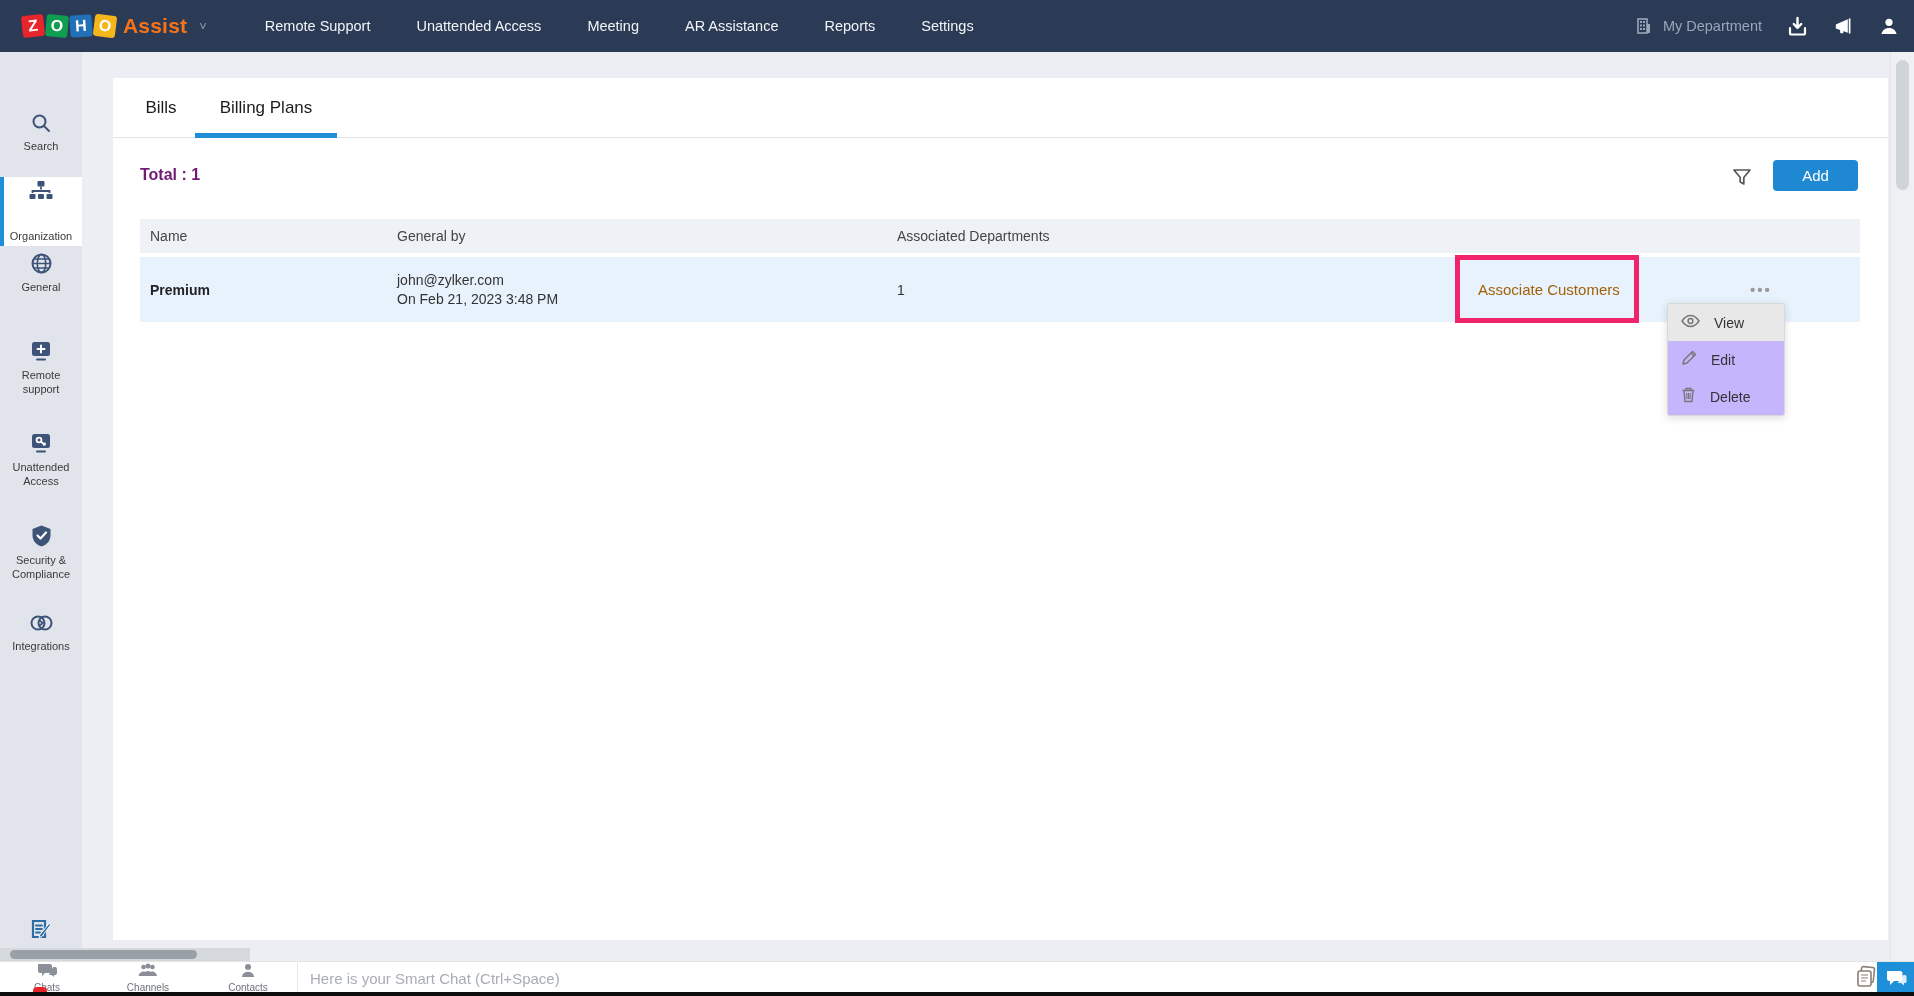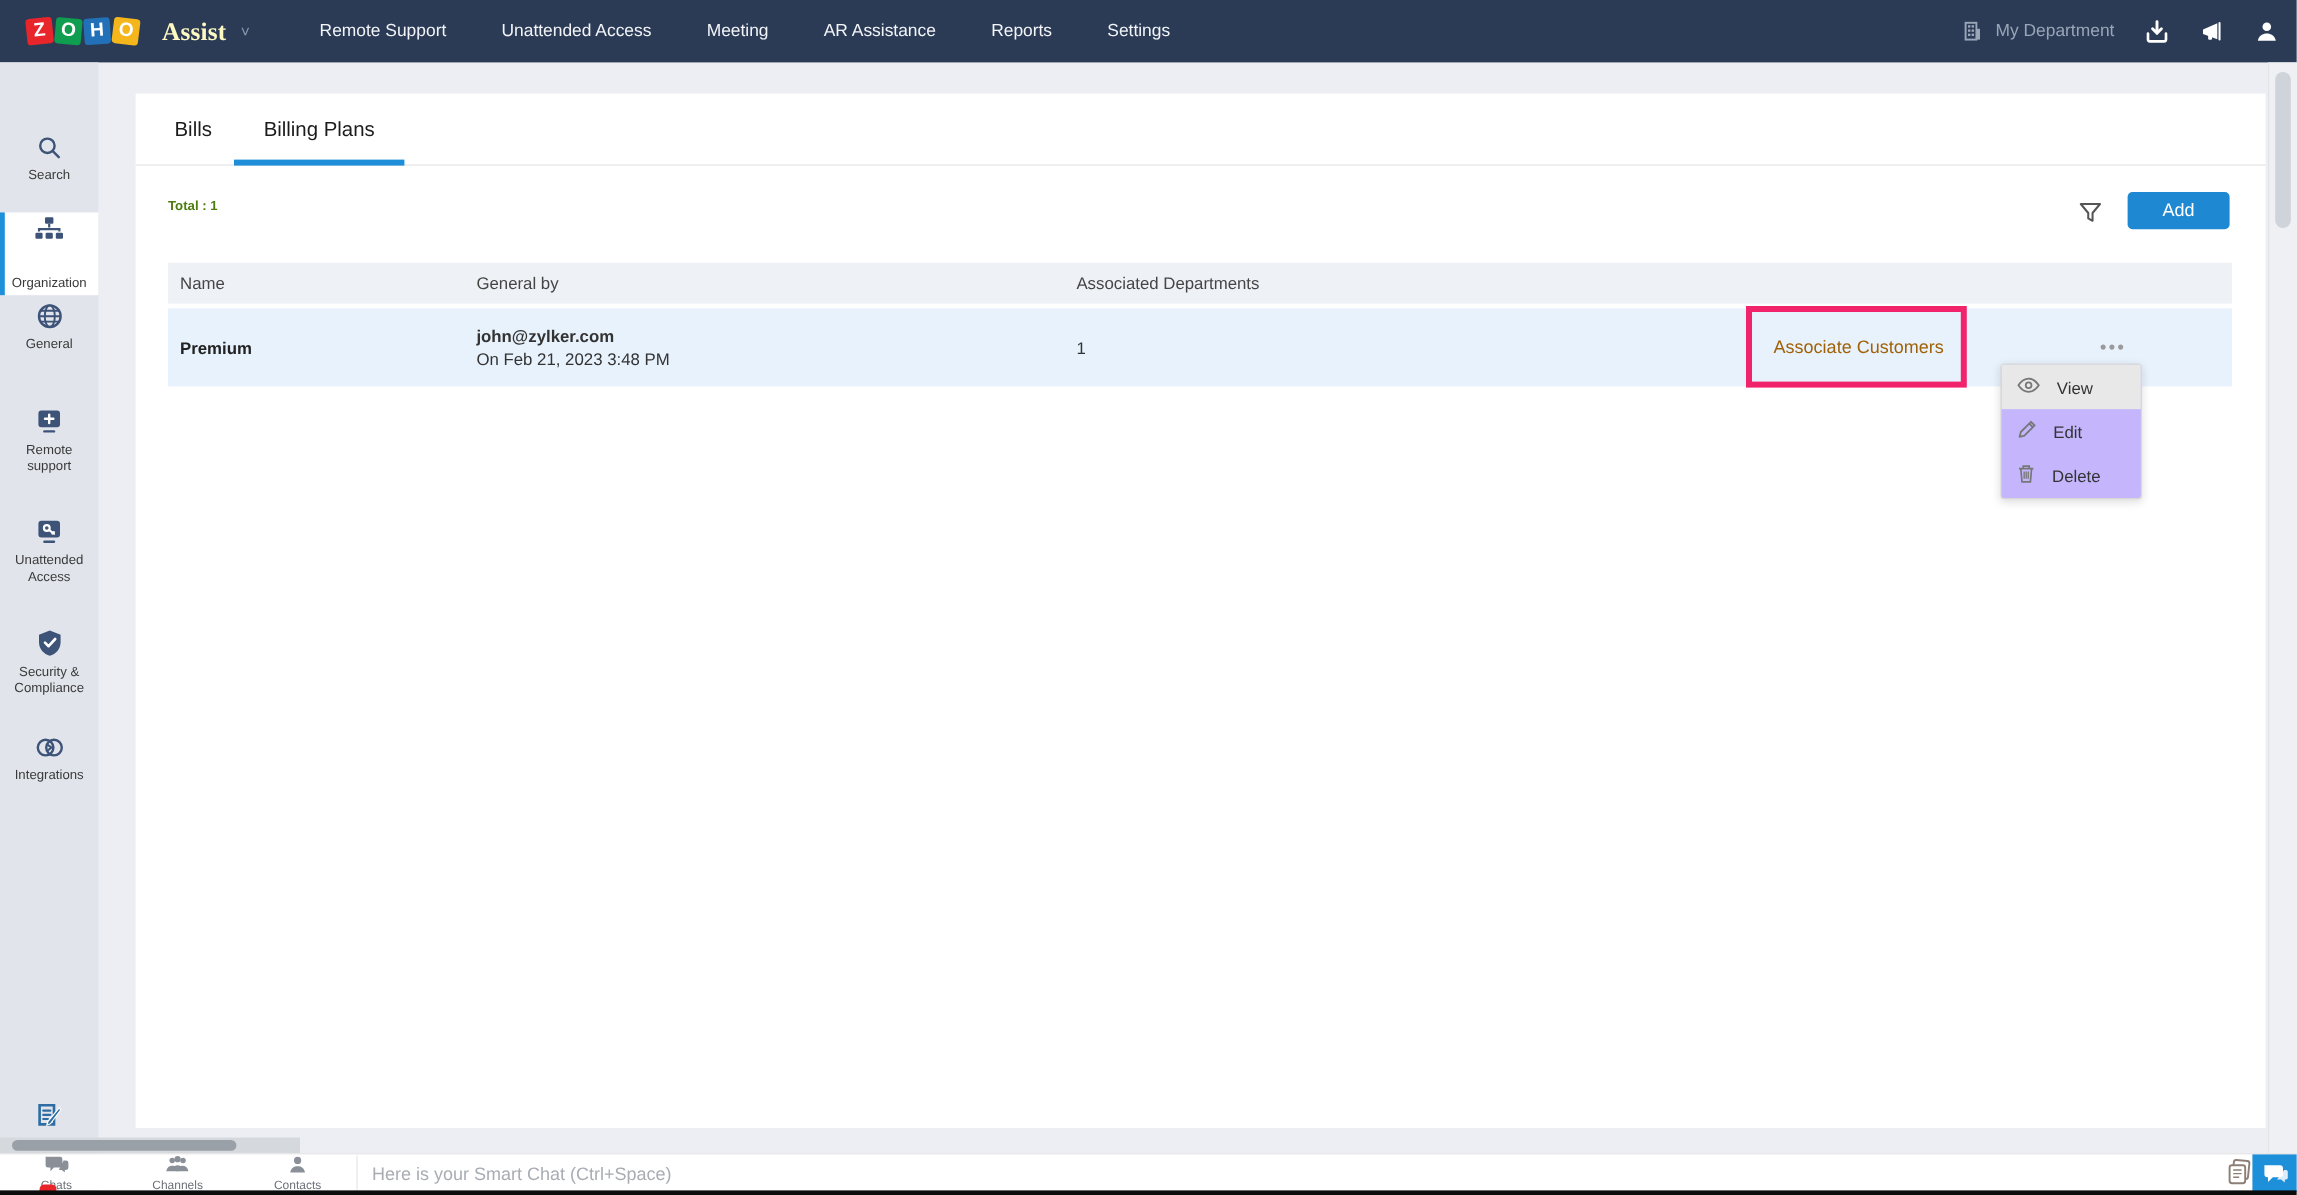--- a/index.html
+++ b/index.html
@@ -9,21 +9,21 @@
 
   
   .navbar { position:absolute; left:0; top:0; width:1914px; height:52px; background:#2b3b55; display:flex; align-items:center; }
   .logo-wrap { display:flex; align-items:center; margin-left:22px; }
   .logo-tiles { display:flex; gap:2px; }
   .tile { width:22px; height:22px; border-radius:3px; color:#fff; font-weight:bold; font-size:16px; display:flex; align-items:center; justify-content:center; }
   .tile.t0 { background:#e8252a; transform:rotate(-6deg); }
   .tile.t1 { background:#0f9d4f; transform:rotate(5deg); }
   .tile.t2 { background:#2270b8; transform:rotate(-4deg); }
   .tile.t3 { background:#f4b61b; transform:rotate(7deg); }
-  .product-name { color:#fef9c3; font-size:21px; font-weight:bold; margin-left:19px; letter-spacing:.2px;font-family:Liberation Serif, serif; }
+  .product-name { color:#f97316; font-size:21px; font-weight:bold; margin-left:7px; letter-spacing:.2px; }
   .brand-chevron { color:#8d99ad; font-size:13px; margin-left:12px; }
   .nav-items { display:flex; margin-left:58px; gap:46px; }
   .nav-item { color:#f2f4f8; font-size:14.5px; cursor:pointer; white-space:nowrap; }
   .nav-right { position:absolute; right:14px; top:0; height:52px; display:flex; align-items:center; gap:24px; }
   .dept { display:flex; align-items:center; gap:8px; color:#9aa5b7; font-size:14.5px; }
   .nav-ic { width:22px; height:22px; display:flex; align-items:center; justify-content:center; }
 
   
   .sidebar { position:absolute; left:0; top:52px; width:82px; height:944px; background:#e1e4ea; }
   .side-item { position:absolute; left:0; width:82px; display:flex; flex-direction:column; align-items:center; gap:5px; cursor:pointer; }
@@ -35,21 +35,21 @@
   .side-console-block { position:absolute; left:0; top:903px; width:82px; height:46px; background:#ccd3dd; display:flex; align-items:center; justify-content:center; }
 
   
   .card { position:absolute; left:113px; top:78px; width:1775px; height:862px; background:#ffffff; }
   .tabs-row { position:absolute; left:0; top:0; width:100%; height:60px; border-bottom:1px solid #e4e4e4;text-align:right; }
   .tab { position:absolute; top:0; height:60px; display:flex; align-items:center; justify-content:center; font-size:17px; color:#1c1c1c; cursor:pointer; }
   .tab-bills { left:25px; width:46px; }
   .tab-billing { left:82px; width:142px; }
   .tab-billing::after { content:""; position:absolute; left:0; right:0; bottom:0; height:5px; background:#1f8ed8; }
 
-  .total-label { position:absolute; left:27px; top:88px; font-size:11px; font-weight:bold; color:#4d7c0f; }
+  .total-label { position:absolute; left:27px; top:88px; font-size:16px; font-weight:bold; color:#701a75; }
   .filter-btn { position:absolute; left:1618px; top:88px; width:22px; height:22px; cursor:pointer; }
   .add-btn { position:absolute; left:1660px; top:82px; width:85px; height:31px; background:#1e88d2; color:#fff; font-size:15px; border:none; border-radius:4px; cursor:pointer; display:flex; align-items:center; justify-content:center; }
 
   .thead { position:absolute; left:27px; top:141px; width:1720px; height:34px; background:#eef1f6; display:flex; align-items:center; font-size:14px; color:#454545; }
   .trow { position:absolute; left:27px; top:179px; width:1720px; height:65px; background:#e8f2fd; display:flex; align-items:center; font-size:14px; color:#333; }
   .col-name { position:absolute; left:10px; }
   .col-created { position:absolute; left:257px; }
   .col-dept { position:absolute; left:757px; }
   .cell-name { font-weight:bold; color:#222; }
   .created-lines { line-height:19px; }
@@ -262,21 +262,21 @@
 
     <div class="thead">
       <span class="col-name">Name</span>
       <span class="col-created">General by</span>
       <span class="col-dept">Associated Departments</span>
     </div>
 
     <div class="trow">
       <span class="col-name cell-name">Premium</span>
       <span class="col-created created-lines">
-        <span style="display:block;font-weight:bold;">john@zylker.com</span>
+        <span style="display:block;">john@zylker.com</span>
         <span style="display:block;">On Feb 21, 2023 3:48 PM</span>
       </span>
       <span class="col-dept">1</span>
       <span class="assoc-link">Associate Customers</span>
       <span class="ellipsis">•••</span>
     </div>
   </div>
 
   <div class="pink-box"></div>
 

